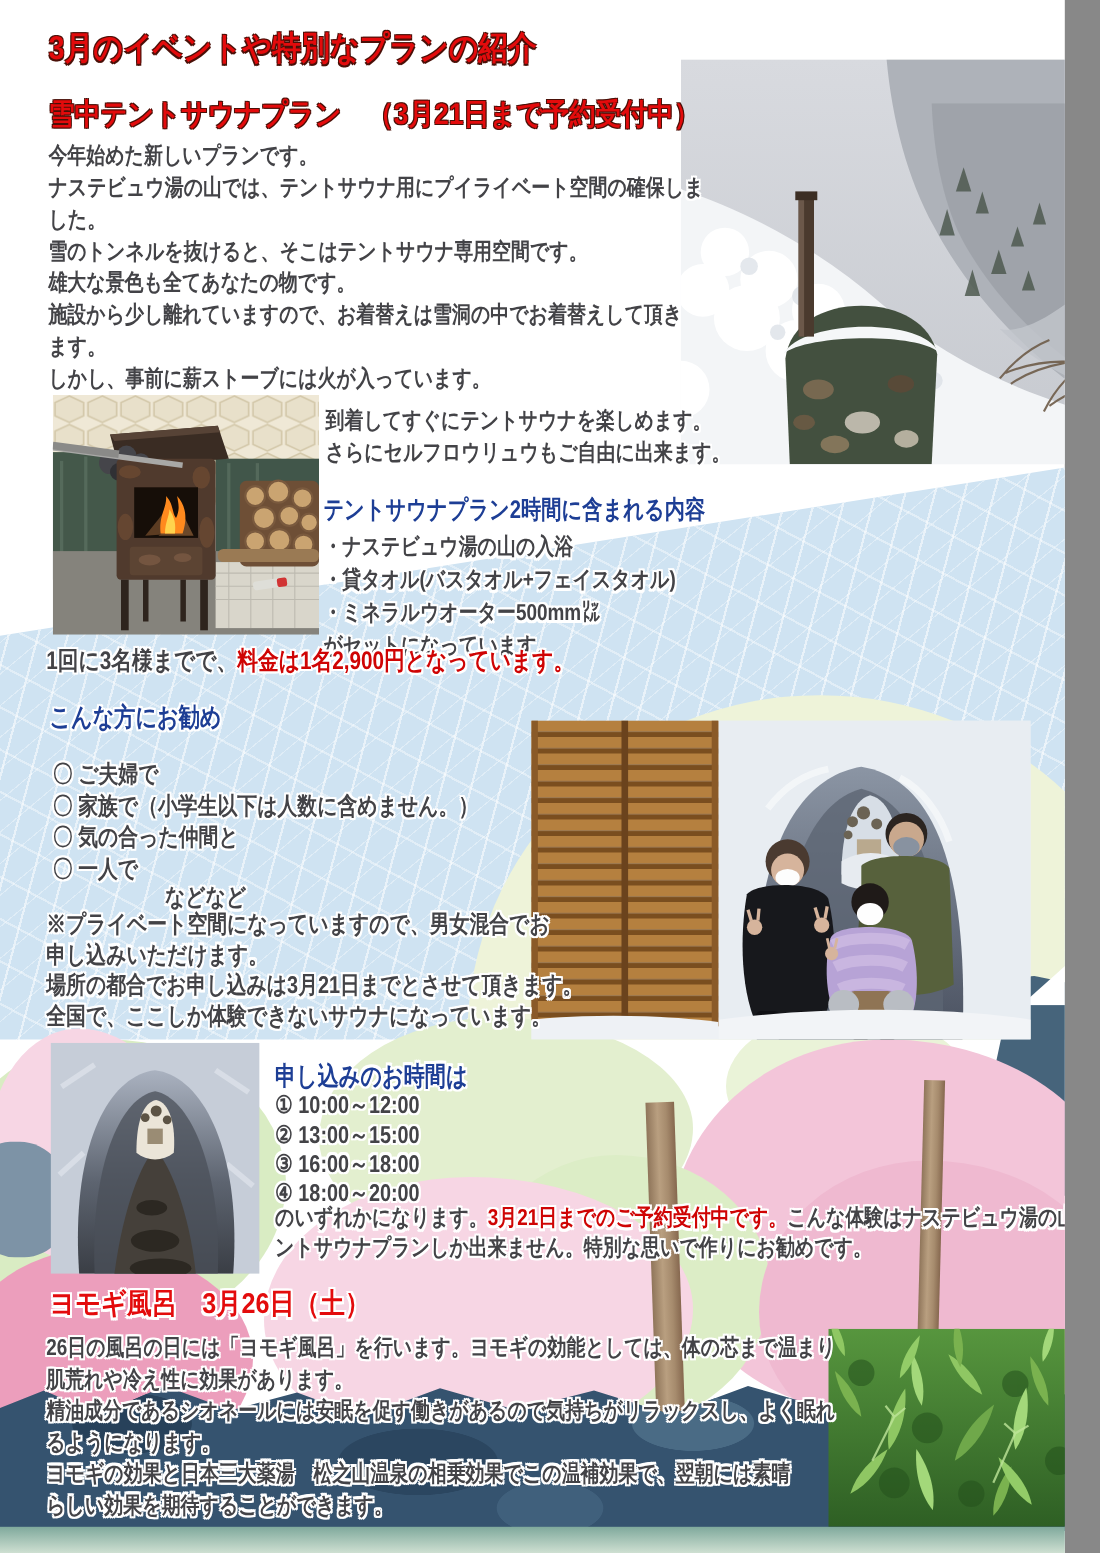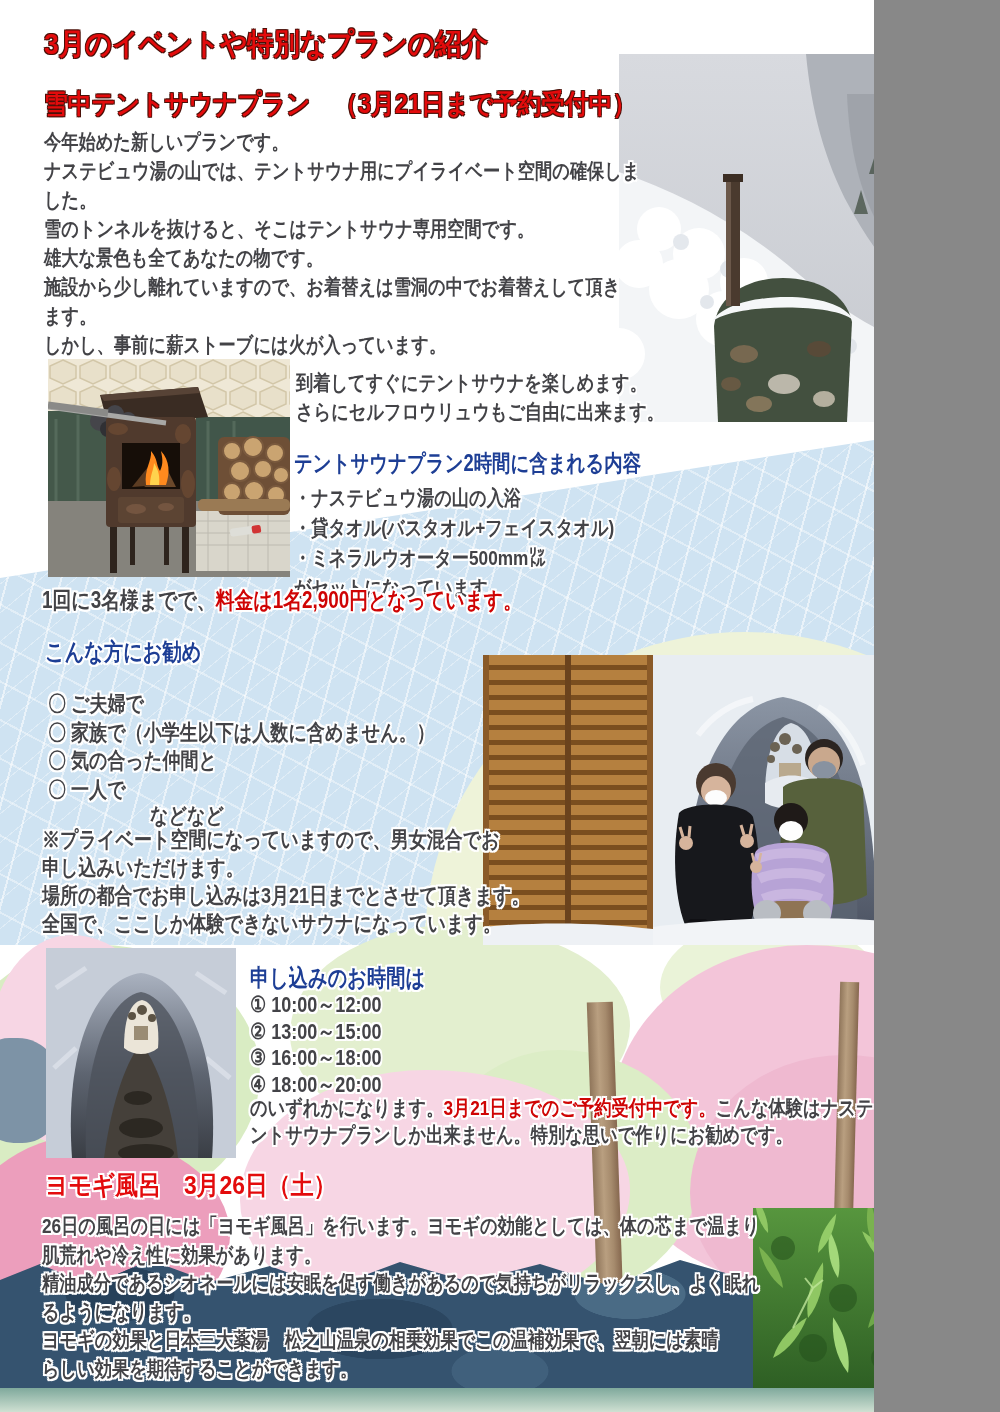--- a/index.html
+++ b/index.html
@@ -1,16 +1,16 @@
 <!DOCTYPE html>
 <html><head>
 <meta charset="utf-8">
 <style>
   html,body{margin:0;padding:0;background:#888;}
-  #page{position:relative;width:874px;height:1412px;background:#ffffff;overflow:hidden;
+  #page{position:relative;width:968px;height:1412px;background:#ffffff;overflow:hidden;
         font-family:"Liberation Sans",sans-serif;}
   .abs{position:absolute;}
   
   .bg-blue-band{left:0;top:0;width:1000px;height:952px;
     background-color:#cfe3f2;
     background-image:
       repeating-linear-gradient(105deg, rgba(255,255,255,.55) 0 2px, rgba(255,255,255,0) 2px 26px),
       repeating-linear-gradient(28deg,  rgba(255,255,255,.40) 0 2px, rgba(255,255,255,0) 2px 34px),
       repeating-linear-gradient(-40deg, rgba(255,255,255,.35) 0 1px, rgba(255,255,255,0) 1px 22px);
     clip-path:polygon(0 578px,1000px 420px,1000px 952px,0 952px);}

